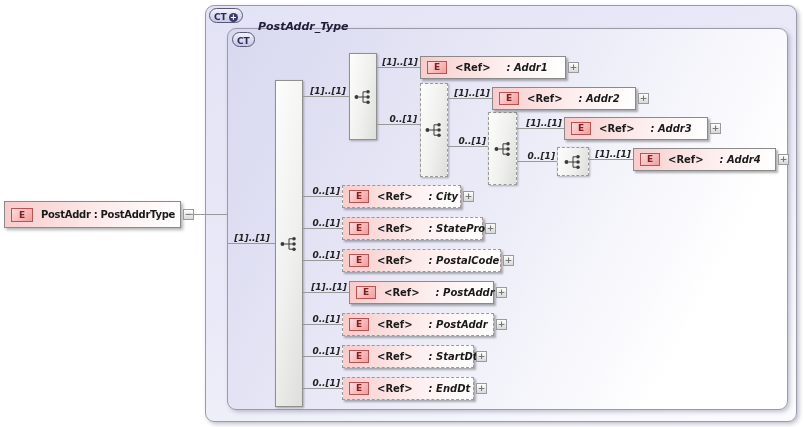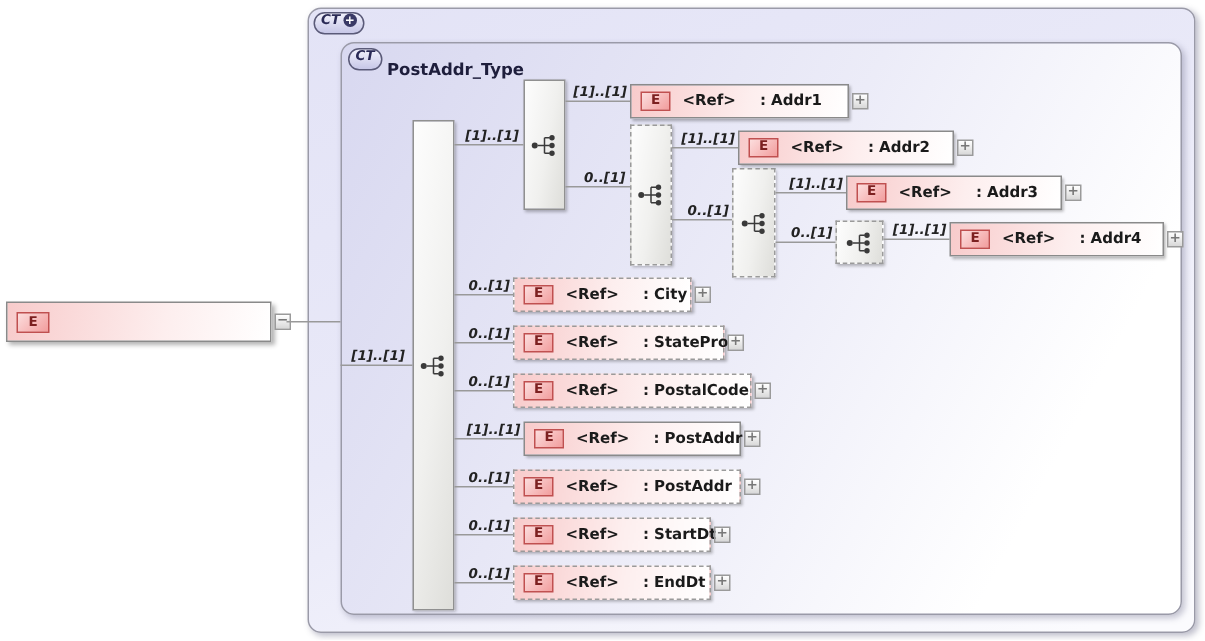--- a/index.html
+++ b/index.html
@@ -9,24 +9,24 @@
   
   .outer-box{position:absolute;left:205px;top:5px;width:590px;height:415px;
     border:1px solid #9a9aa8;border-radius:9px;
     background:linear-gradient(155deg,#e3e3f6 0%,#e9e9f8 45%,#fbfbfe 95%);
     box-shadow:2px 2px 4px rgba(110,110,140,.45);}
   .inner-box{position:absolute;left:227px;top:28px;width:559px;height:380px;
     border:1px solid #9a9aa8;border-radius:9px;
     background:linear-gradient(118deg,#d8d8f0 0%,#ececf8 48%,#ffffff 82%);
     box-shadow:2px 2px 4px rgba(110,110,140,.4);}
 
-  .ct-badge{position:absolute;display:inline-flex;align-items:flex-start;gap:2px;
+  .ct-badge{position:absolute;display:inline-flex;align-items:flex-end;gap:2px;
     border:1px solid #5a5a78;border-radius:8px;height:13px;padding:0 4px;
     background:linear-gradient(180deg,#f2f2fc,#c7c7e7);
-    font-size:9px;font-weight:bold;color:#2a2a55;font-style:italic;}
+    font-size:9px;font-weight:bold;color:#2a2a55;}
   .ct-plus{width:9px;height:9px;border-radius:50%;background:#3a3a66;color:#fff;
     font-size:8px;line-height:9px;text-align:center;font-weight:bold;}
   .hdr-title{position:absolute;font-size:11px;font-weight:bold;color:#1e1e3c;white-space:nowrap;}
 
   
   .seq-box{position:absolute;border:1px solid #909090;box-sizing:border-box;
     background:linear-gradient(100deg,#fdfdfd 0%,#f0f0ee 55%,#dededa 100%);
     box-shadow:1px 1px 2px rgba(0,0,0,.28);
     display:flex;align-items:center;justify-content:center;}
   .seq-box.dashed{border-style:dashed;border-color:#9a9a9a;}
@@ -35,21 +35,21 @@
   .el-row{position:absolute;display:flex;align-items:center;height:23px;}
   .el-box{display:flex;align-items:center;height:23px;box-sizing:border-box;
     border:1px solid #8a8a8a;padding:0 6px;
     background:linear-gradient(100deg,#f8cbcb 0%,#fdeeee 55%,#ffffff 100%);
     box-shadow:1.5px 1.5px 2px rgba(0,0,0,.3);}
   .el-box.dashed{border-style:dashed;border-color:#9a9a9a;}
   .e-icon{width:20px;height:13px;flex:0 0 auto;border:1px solid #c05050;box-sizing:border-box;
     background:linear-gradient(135deg,#fcdede 0%,#f29d9d 100%);
     color:#7c2020;font-size:9px;font-weight:bold;text-align:center;line-height:11px;}
   .ref{font-size:10px;font-weight:bold;color:#1a1a1a;margin-left:8px;white-space:nowrap;}
-  .nm{font-size:10px;font-weight:bold;color:#1a1a1a;margin-left:16px;white-space:nowrap;}
+  .nm{font-size:10px;font-weight:bold;color:#1a1a1a;margin-left:16px;white-space:nowrap;font-style:italic;}
   .pm-box{width:11px;height:11px;flex:0 0 auto;box-sizing:border-box;margin-left:2px;
     border:1px solid #9a9a9a;background:linear-gradient(180deg,#ffffff,#d8d8d8);
     color:#777;font-size:9px;line-height:9px;text-align:center;font-weight:bold;}
 
   
   .root-row{position:absolute;left:4px;top:201px;display:flex;align-items:center;}
   .root-box{display:flex;align-items:center;width:177px;height:27px;box-sizing:border-box;
     border:1px solid #8a8a8a;padding:0 6px;
     background:linear-gradient(100deg,#f8cbcb 0%,#fdeeee 60%,#ffffff 100%);
     box-shadow:2px 2px 3px rgba(0,0,0,.3);}
@@ -71,25 +71,26 @@
   <div class="inner-box"></div>
 
   <span class="ct-badge" style="left:209px;top:8px;">
     <span>CT</span>
     <span class="ct-plus">+</span>
   </span>
 
   <span class="ct-badge" style="left:232px;top:32px;">
     <span>CT</span>
   </span>
-  <div class="hdr-title" style="left:258px;top:40px;">PostAddr_Type</div>
+  <div class="hdr-title" style="left:258px;top:20px;font-style:italic;">PostAddr_Type</div>
 
   <div class="root-row">
     <div class="root-box">
       <span class="e-icon">E</span>
+      <span class="root-label">PostAddr : PostAddrType</span>
     </div>
     <div class="pm-box">−</div>
   </div>
 
   <div class="seq-box" style="left:275px;top:80px;width:28px;height:327px;">
     <svg width="18" height="16" viewBox="0 0 18 16">
       <circle cx="2.5" cy="8" r="2" fill="#3a3a3a"></circle>
       <path d="M4.5 8 H9 M9 2.8 V13.2 M9 2.8 H12.5 M9 8 H12.5 M9 13.2 H12.5" stroke="#3a3a3a" stroke-width="1" fill="none"></path>
       <circle cx="14" cy="2.8" r="1.8" fill="#3a3a3a"></circle>
         <circle cx="14" cy="8" r="1.8" fill="#3a3a3a"></circle>

